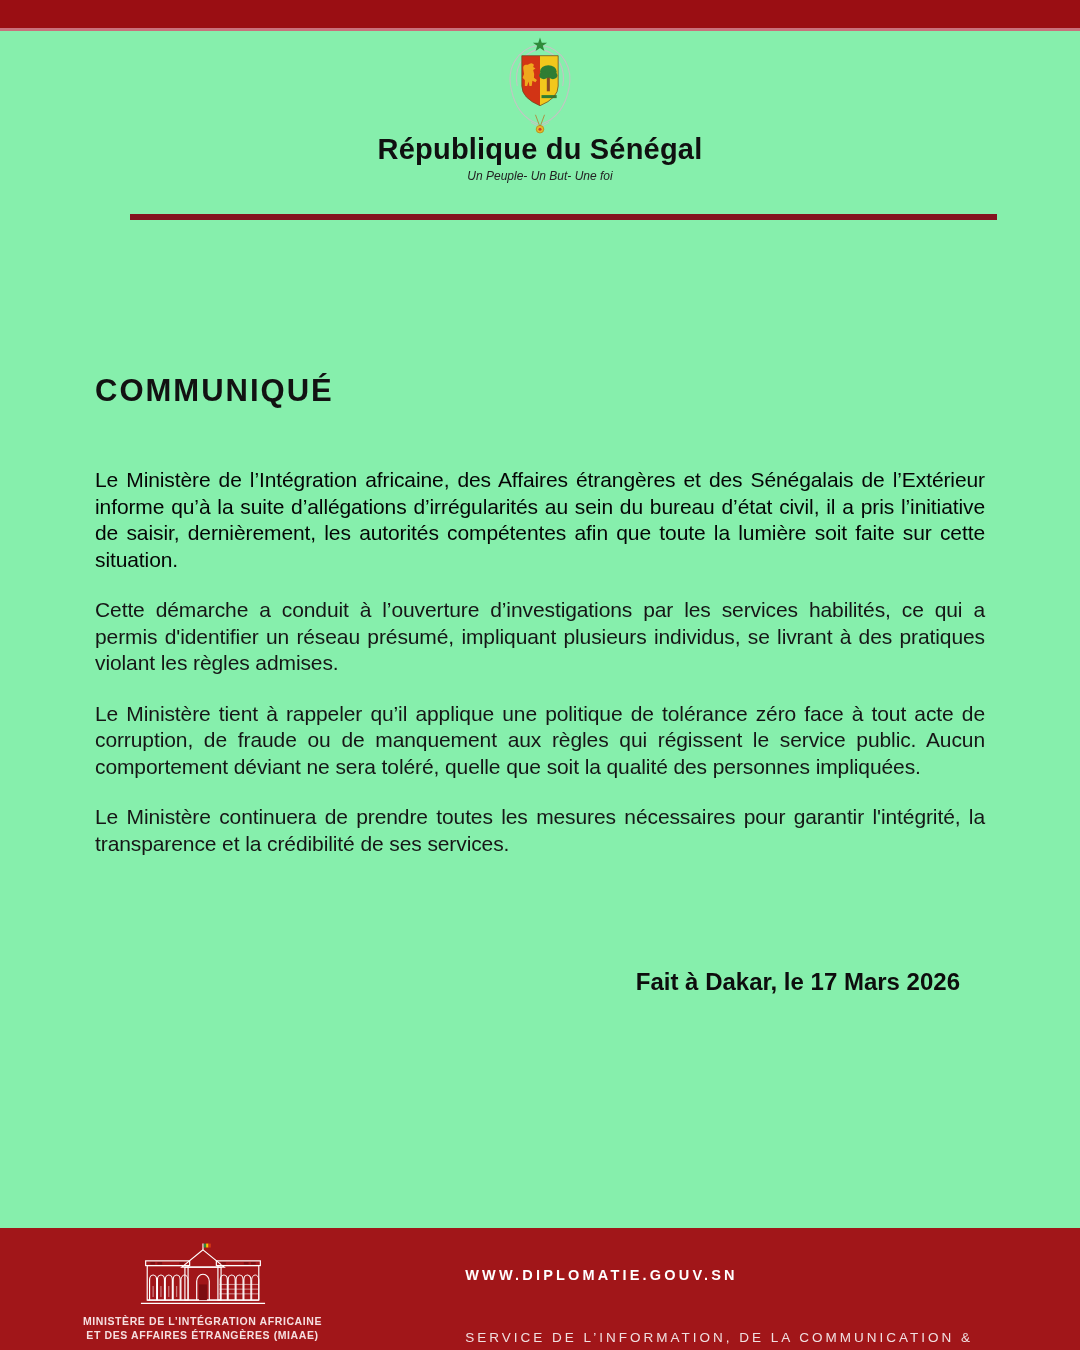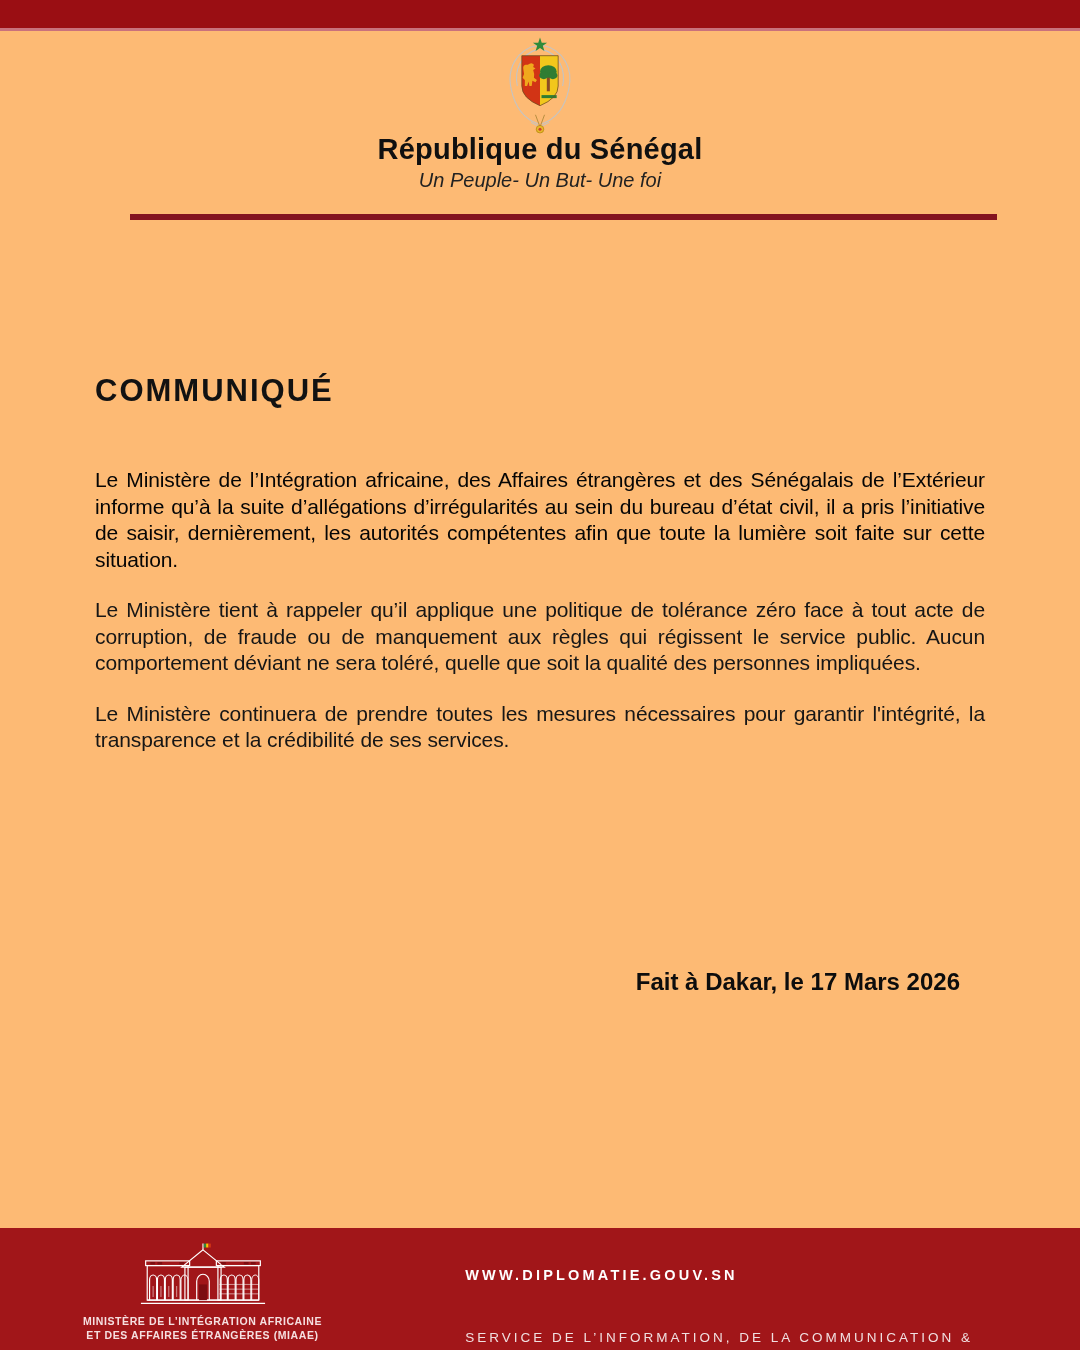--- a/index.html
+++ b/index.html
@@ -1,29 +1,29 @@
 <!DOCTYPE html>
 <html><head>
 <meta charset="utf-8">
 <style>
   html,body{margin:0;padding:0;background:#e8e8e8;}
   .page{
     position:relative;width:1080px;height:1350px;margin:0 auto;
-    background:#fdba74;overflow:hidden;
+    background:#86efac;overflow:hidden;
     font-family:"Liberation Sans",sans-serif;color:#111;
   }
   
   .top-band{position:absolute;top:0;left:0;width:100%;height:28px;background:#9a0e13;border-bottom:3px solid #c9717c;}
   
   .coat{position:absolute;top:36px;left:480px;width:120px;height:100px;}
   .coat svg{width:120px;height:100px;display:block;}
   .republic{position:absolute;top:133px;left:0;width:100%;text-align:center;
     font-size:29px;font-weight:bold;letter-spacing:.2px;color:#101010;margin:0;}
   .motto{position:absolute;top:169px;left:0;width:100%;text-align:center;
-    font-size:20px;font-style:italic;color:#222;}
+    font-size:12px;font-style:italic;color:#222;}
   .sep{position:absolute;top:214px;left:130px;width:867px;height:6px;background:#84131f;}
   .ministry{position:absolute;top:229px;left:0;width:100%;text-align:center;
     font-size:20px;font-weight:bold;line-height:27px;color:#121212;}
   
   .main{position:absolute;top:373px;left:95px;width:890px;}
   .com-title{margin:0 0 58px 0;font-size:31px;line-height:36px;font-weight:bold;
     letter-spacing:2px;color:#121212;}
   .main p{margin:0 0 24px 0;font-size:21px;line-height:26.5px;text-align:justify;
     text-align-last:left;letter-spacing:-.1px;color:#161616;}
   .main p.lead{font-weight:normal;color:#050505;}
@@ -79,20 +79,21 @@
 
   <h1 class="republic">République du Sénégal</h1>
   <div class="motto">Un Peuple- Un But- Une foi</div>
 
   <div class="sep"></div>
 
 
   <div class="main">
     <h2 class="com-title">COMMUNIQUÉ</h2>
     <p class="lead">Le Ministère de l’Intégration africaine, des Affaires étrangères et des Sénégalais de l’Extérieur informe qu’à la suite d’allégations d’irrégularités au sein du bureau d’état civil, il a pris l’initiative de saisir, dernièrement, les autorités compétentes afin que toute la lumière soit faite sur cette situation.</p>
+    <p>Cette démarche a conduit à l’ouverture d’investigations par les services habilités, ce qui a permis d'identifier un réseau présumé, impliquant plusieurs individus, se livrant à des pratiques violant les règles admises.</p>
     <p>Le Ministère tient à rappeler qu’il applique une politique de tolérance zéro face à tout acte de corruption, de fraude ou de manquement aux règles qui régissent le service public. Aucun comportement déviant ne sera toléré, quelle que soit la qualité des personnes impliquées.</p>
     <p>Le Ministère continuera de prendre toutes les mesures nécessaires pour garantir l'intégrité, la transparence et la crédibilité de ses services.</p>
   </div>
 
   <div class="dateline">Fait à Dakar, le 17 Mars 2026</div>
 
   <div class="footer">
 
     <div class="logo-block">
       <svg viewBox="0 0 170 84" xmlns="http://www.w3.org/2000/svg">

